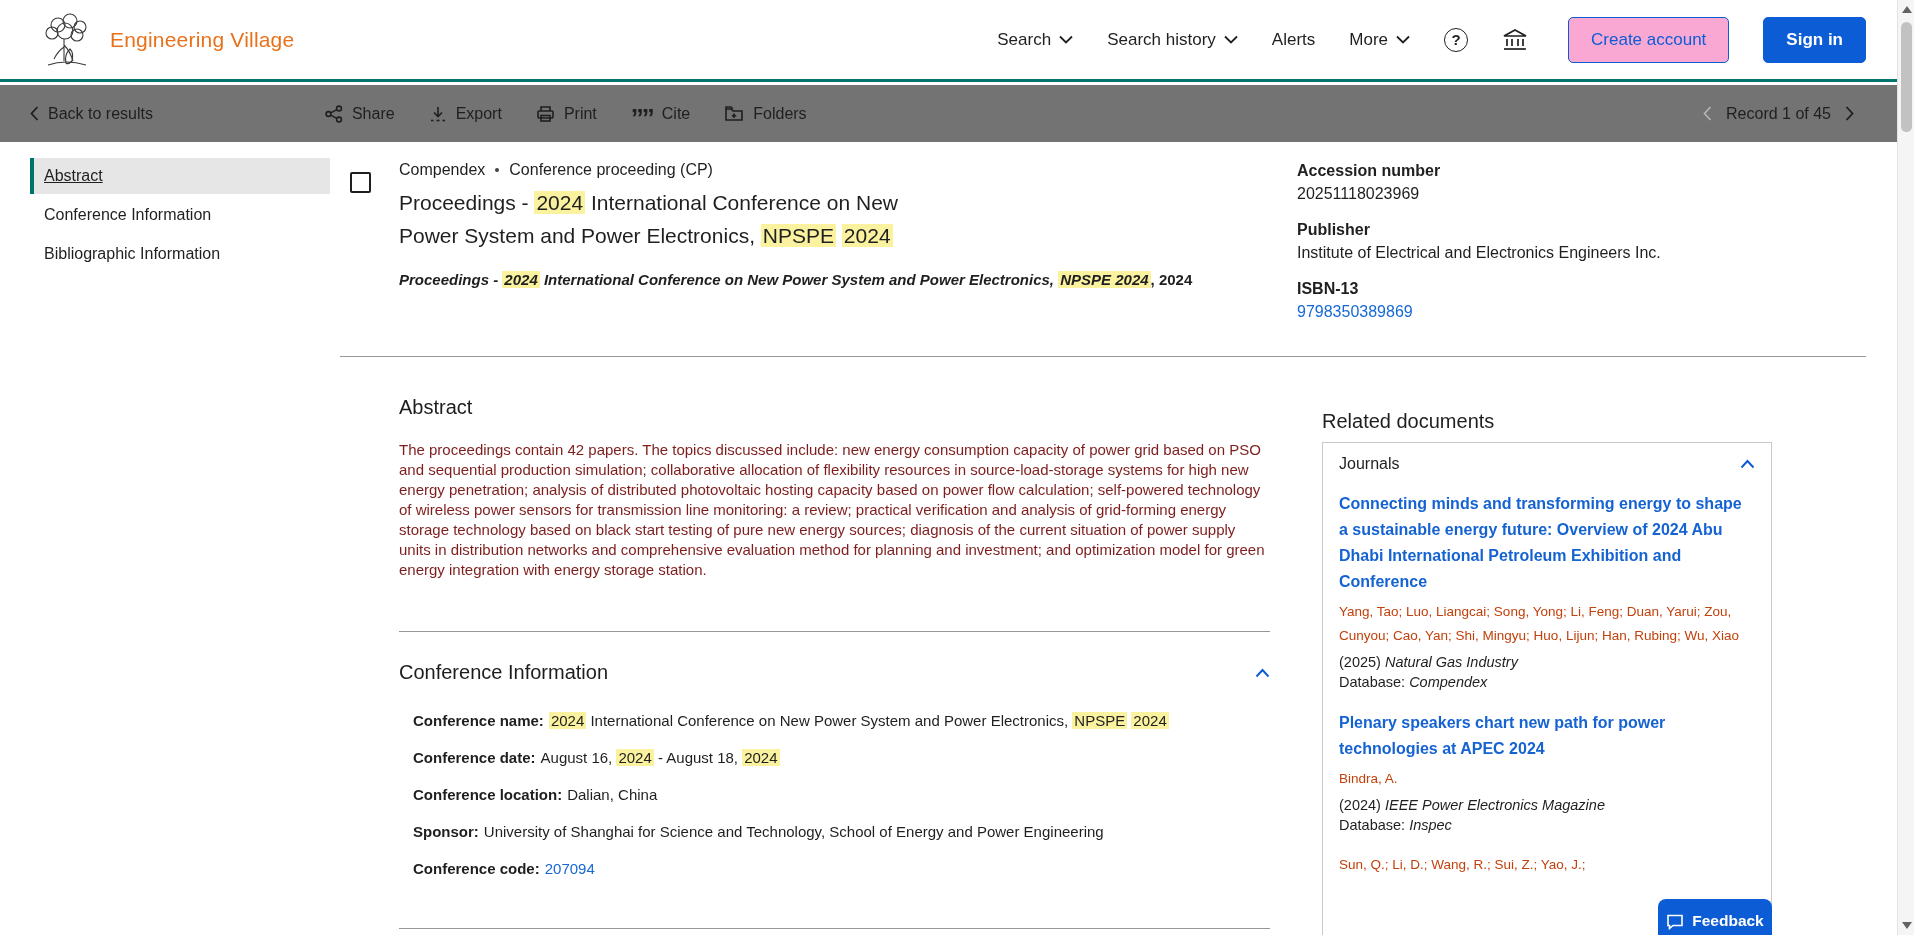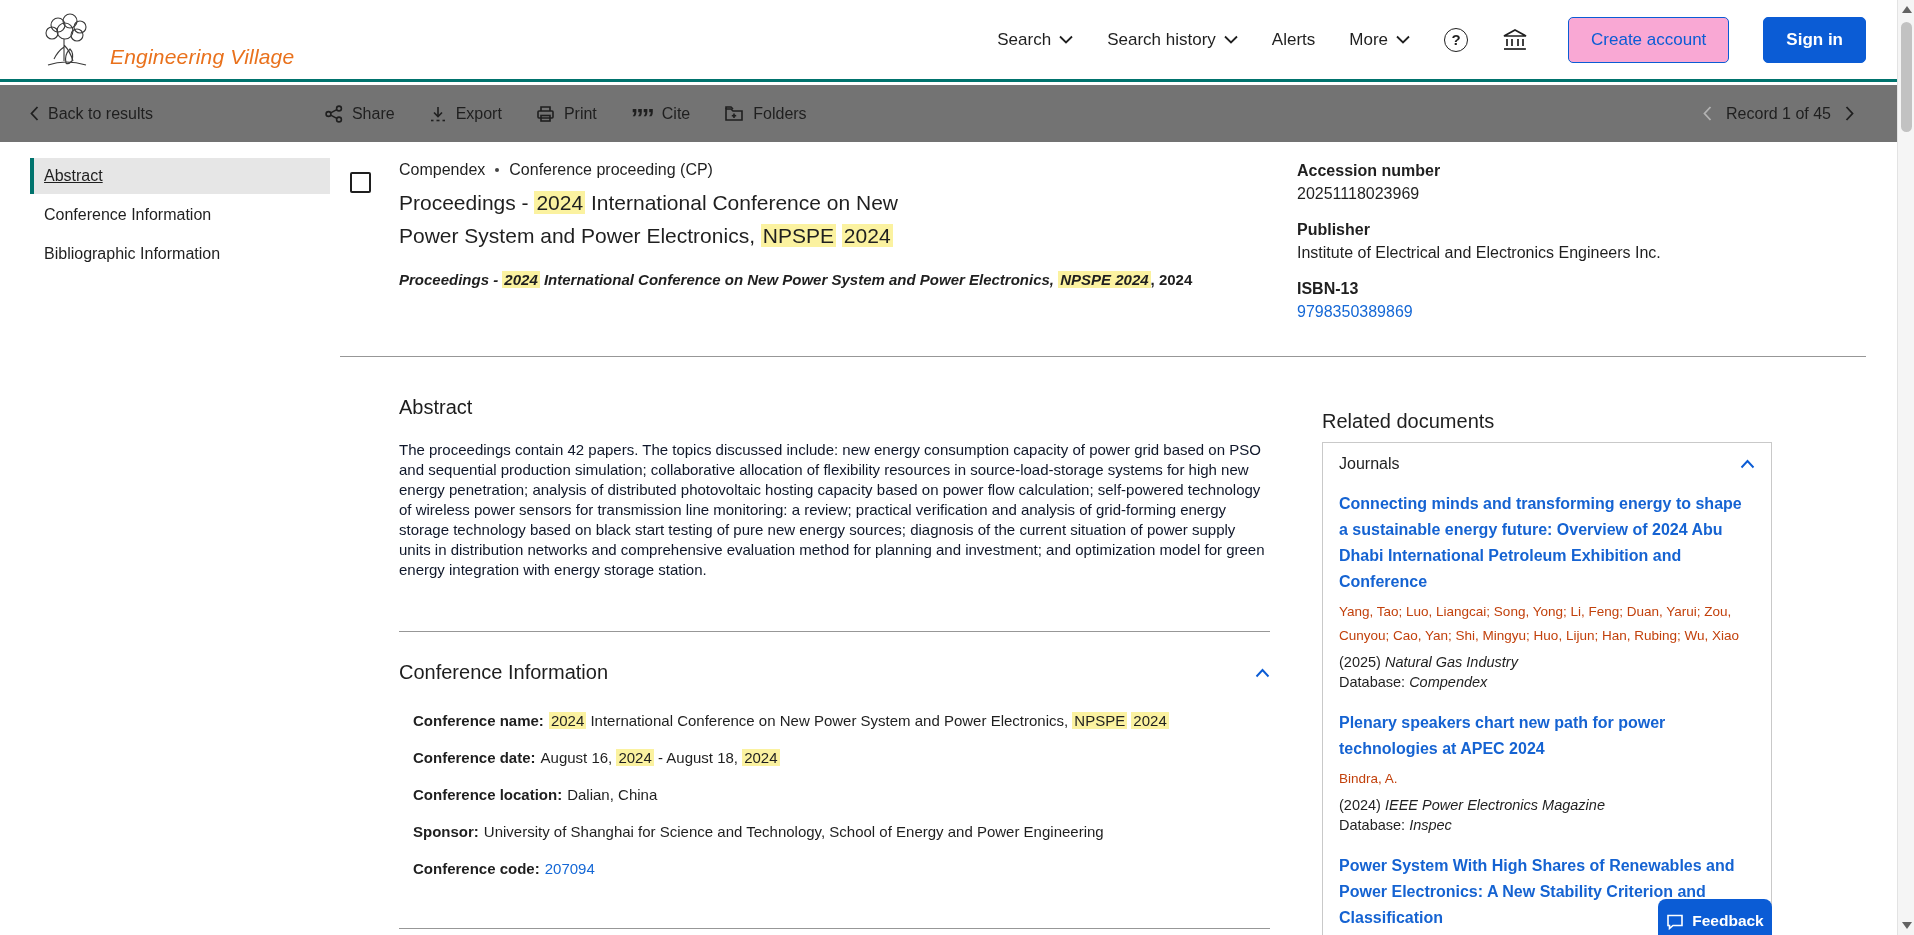--- a/index.html
+++ b/index.html
@@ -11,21 +11,21 @@
   .hl { background:#fbf2a0; padding:0 2px; }
   .seg-i { font-style:italic; }
   .seg-link { color:#1568d6; cursor:pointer; }
 
   
   .app-header {
     position:absolute; left:0; top:0; width:1914px; height:82px;
     background:#fff; border-bottom:3px solid #00736d;
     display:flex; align-items:center; padding:0 48px 0 40px;
   }
-  .logo-wrap { display:flex; align-items:flex-end; gap:18px;font-style:italic; }
+  .logo-wrap { display:flex; align-items:center; gap:18px; }
   .brand { color:#e9711c; font-size:21px; letter-spacing:.2px; }
   .header-nav { margin-left:auto; display:flex; align-items:center; gap:34px; }
   .nav-link { display:flex; align-items:center; gap:8px; font-size:17px; color:#1f1f1f; cursor:pointer; background:none; border:none; font-family:inherit; }
   .icon-btn { background:none; border:none; cursor:pointer; display:flex; align-items:center; color:#1f1f1f; }
   .q-circle { width:24px; height:24px; border:1.6px solid #1f1f1f; border-radius:50%; display:flex; align-items:center; justify-content:center; font-size:15px; font-weight:700; }
   .btn { font-family:inherit; font-size:17px; border-radius:5px; padding:0 22px; height:46px; cursor:pointer; }
   .btn-outline { background:#f9a8d4; color:#0b5cd5; border:1px solid #0b5cd5; margin-left:6px; }
   .btn-solid { background:#0b5cd5; color:#fff; border:1px solid #0b5cd5; font-weight:700; }
 
   
@@ -58,21 +58,21 @@
   .link-blue { color:#1568d6; cursor:pointer; }
 
   .divider { position:absolute; height:1px; background:#979797; }
   .d1 { left:340px; top:356px; width:1526px; }
   .d2 { left:399px; top:631px; width:871px; }
   .d3 { left:399px; top:928px; width:871px; }
 
   
   .section-h { font-size:20px; font-weight:400; color:#1d1d1d; }
   .abstract-sec { position:absolute; left:399px; top:396px; width:871px; }
-  .abstract-text { margin-top:21px; font-size:15px; line-height:20px; color:#0f172a; }
+  .abstract-text { margin-top:21px; font-size:15px; line-height:20px; color:#7f1d1d; }
 
   
   .conf-sec { position:absolute; left:399px; top:661px; width:871px; }
   .conf-head { display:flex; align-items:center; justify-content:space-between; }
   .conf-fields { margin-top:28px; padding-left:14px; display:flex; flex-direction:column; gap:20px; font-size:15px; }
   .flabel { font-weight:700; margin-right:5px; }
 
   
   .related-h { position:absolute; left:1322px; top:410px; font-size:20px; font-weight:400; }
   .related-panel { position:absolute; left:1322px; top:442px; width:450px; height:500px; border:1px solid #c9c9c9; background:#fff; padding:12px 16px; overflow:hidden; }
@@ -339,21 +339,20 @@
     <div class="rel-authors">Bindra, A.</div>
     <div class="rel-meta">
       <span>(2024)</span> <span class="seg-i">IEEE Power Electronics Magazine</span>
     </div>
     <div class="rel-meta" style="margin-top:0;">
       <span>Database:</span> <span class="seg-i">Inspec</span>
     </div>
   </div>
 
   <div class="rel-item">
-    <div class="rel-title">Power System With High Shares of Renewables and Power Electronics: A New Stability Criterion and Classification</div>
     <div class="rel-authors">Sun, Q.; Li, D.; Wang, R.; Sui, Z.; Yao, J.;</div>
   </div>
 </aside>
 
 <button class="feedback-btn">
   <span>
     <svg class="ic" width="18" height="17" viewBox="0 0 18 17" fill="none" stroke="#fff" stroke-width="1.6">
       <path d="M2 2.5 h14 v10 h-9 l-3.5 3 v-3 h-1.5 z"></path>
     </svg>
   </span>

